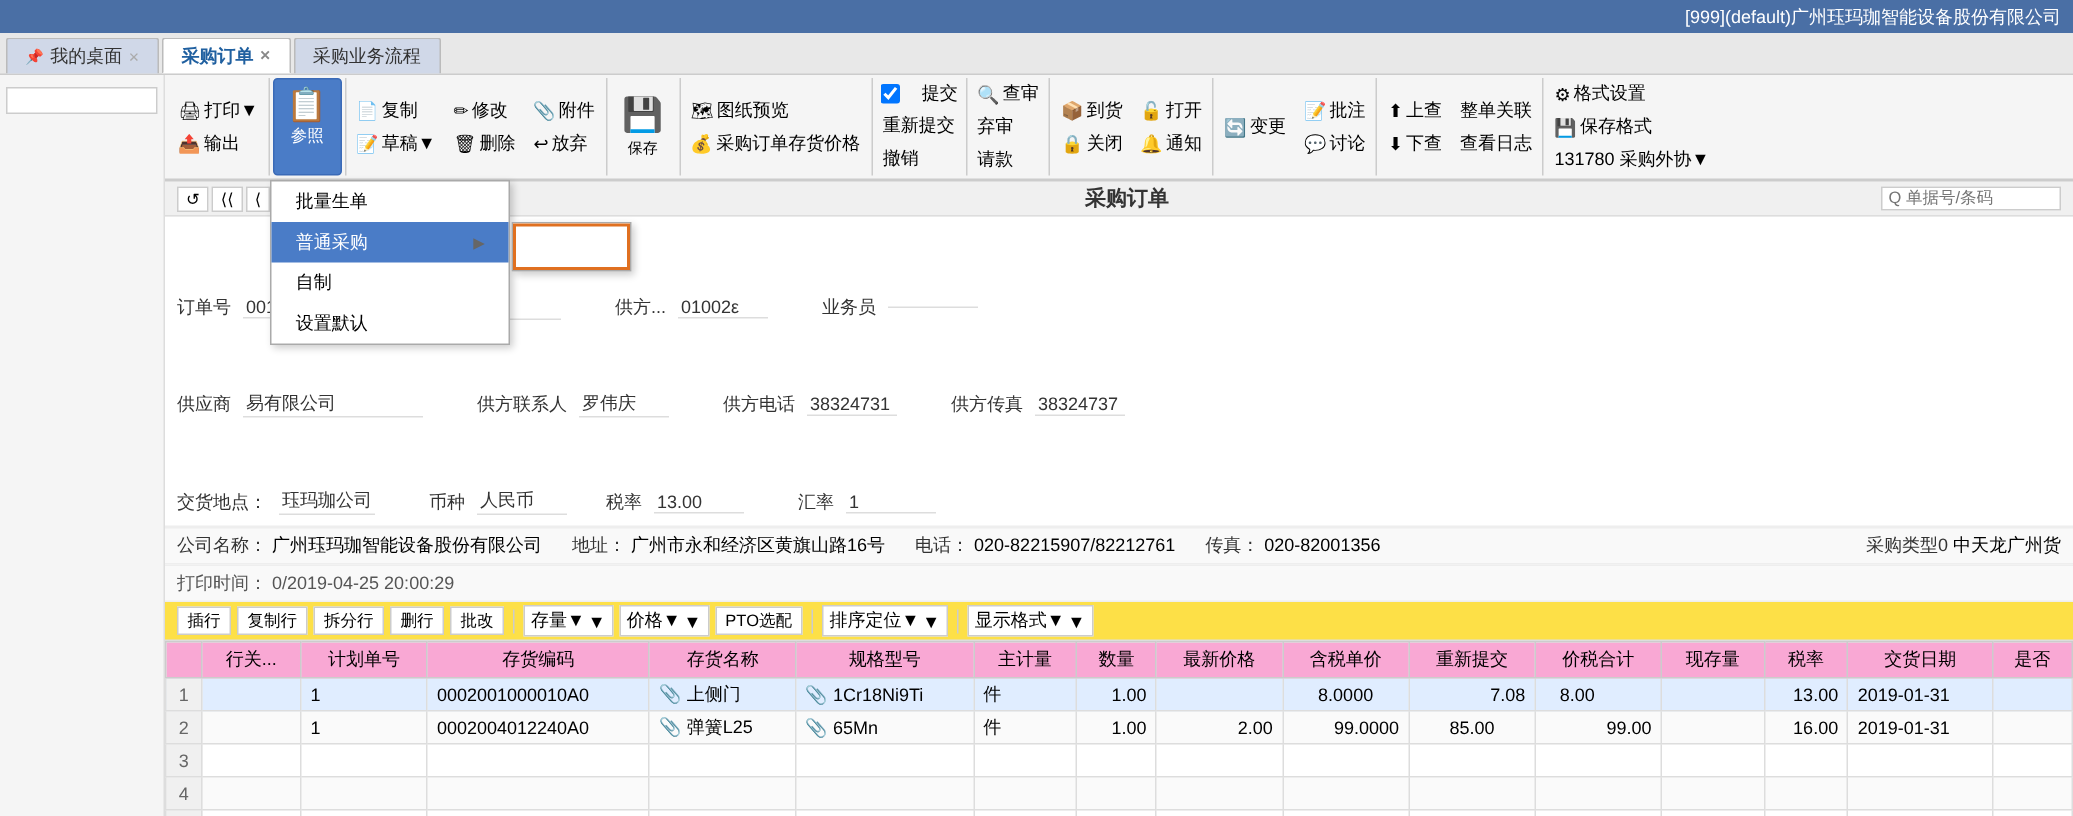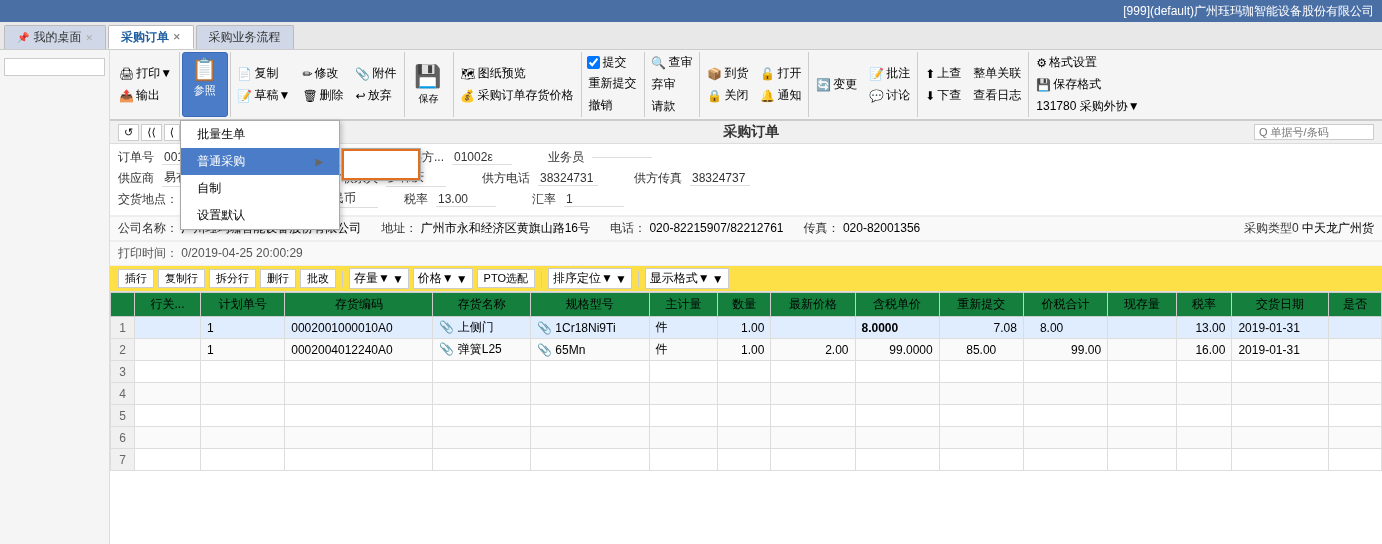--- a/index.html
+++ b/index.html
@@ -190,20 +190,21 @@
     
     .form-fields {
       padding: 4px 8px;
       border-bottom: 1px solid #eee;
     }
     .form-row {
       display: flex;
       align-items: center;
       margin-bottom: 3px;
       gap: 8px;
+      margin-top: 47px;
     }
     .field-label {
       color: #333;
       white-space: nowrap;
       min-width: fit-content;
     }
     .field-value {
       color: #333;
       border-bottom: 1px solid #ddd;
       min-width: 60px;
@@ -249,21 +250,21 @@
       font-size: 11px;
     }
 
     
     .data-table {
       width: 100%;
       border-collapse: collapse;
       font-size: 11px;
     }
     .data-table th {
-      background: #15803d;
+      background: #f9a8d4;
       border: 1px solid #ccc;
       padding: 3px 8px;
       text-align: center;
       white-space: nowrap;
       font-weight: normal;
     }
     .data-table td {
       border: 1px solid #ddd;
       padding: 2px 6px;
       white-space: nowrap;
@@ -277,20 +278,21 @@
     }
 
     
     .highlighted-row { background: #e0edff !important; }
 
     .checkbox-item {
       display: flex;
       align-items: center;
       gap: 3px;
       padding: 1px 3px;
+      justify-content: space-between;
     }
 
     .big-btn {
       display: flex;
       flex-direction: column;
       align-items: center;
       justify-content: center;
       padding: 3px 6px;
       cursor: pointer;
       border: 1px solid transparent;
@@ -719,21 +721,21 @@
       <span style="color:#e07000;">📎</span>
       上侧门
     </td>
     <td>
       <span style="color:#e07000;">📎</span>
       1Cr18Ni9Ti
     </td>
     <td>件</td>
     <td style="text-align:right;">1.00</td>
     <td style="text-align:right;"></td>
-    <td style="text-align:left;font-weight:bold;">8.0000</td>
+    <td style="text-align:center;">8.0000</td>
     <td style="text-align:right;">7.08</td>
     <td style="text-align:left;padding-left:16px;">8.00</td>
     <td></td>
     <td style="text-align:right;">13.00</td>
     <td>2019-01-31</td>
     <td></td>
   </tr>
               <tr>
     <td class="row-num">2</td>
     <td></td>

